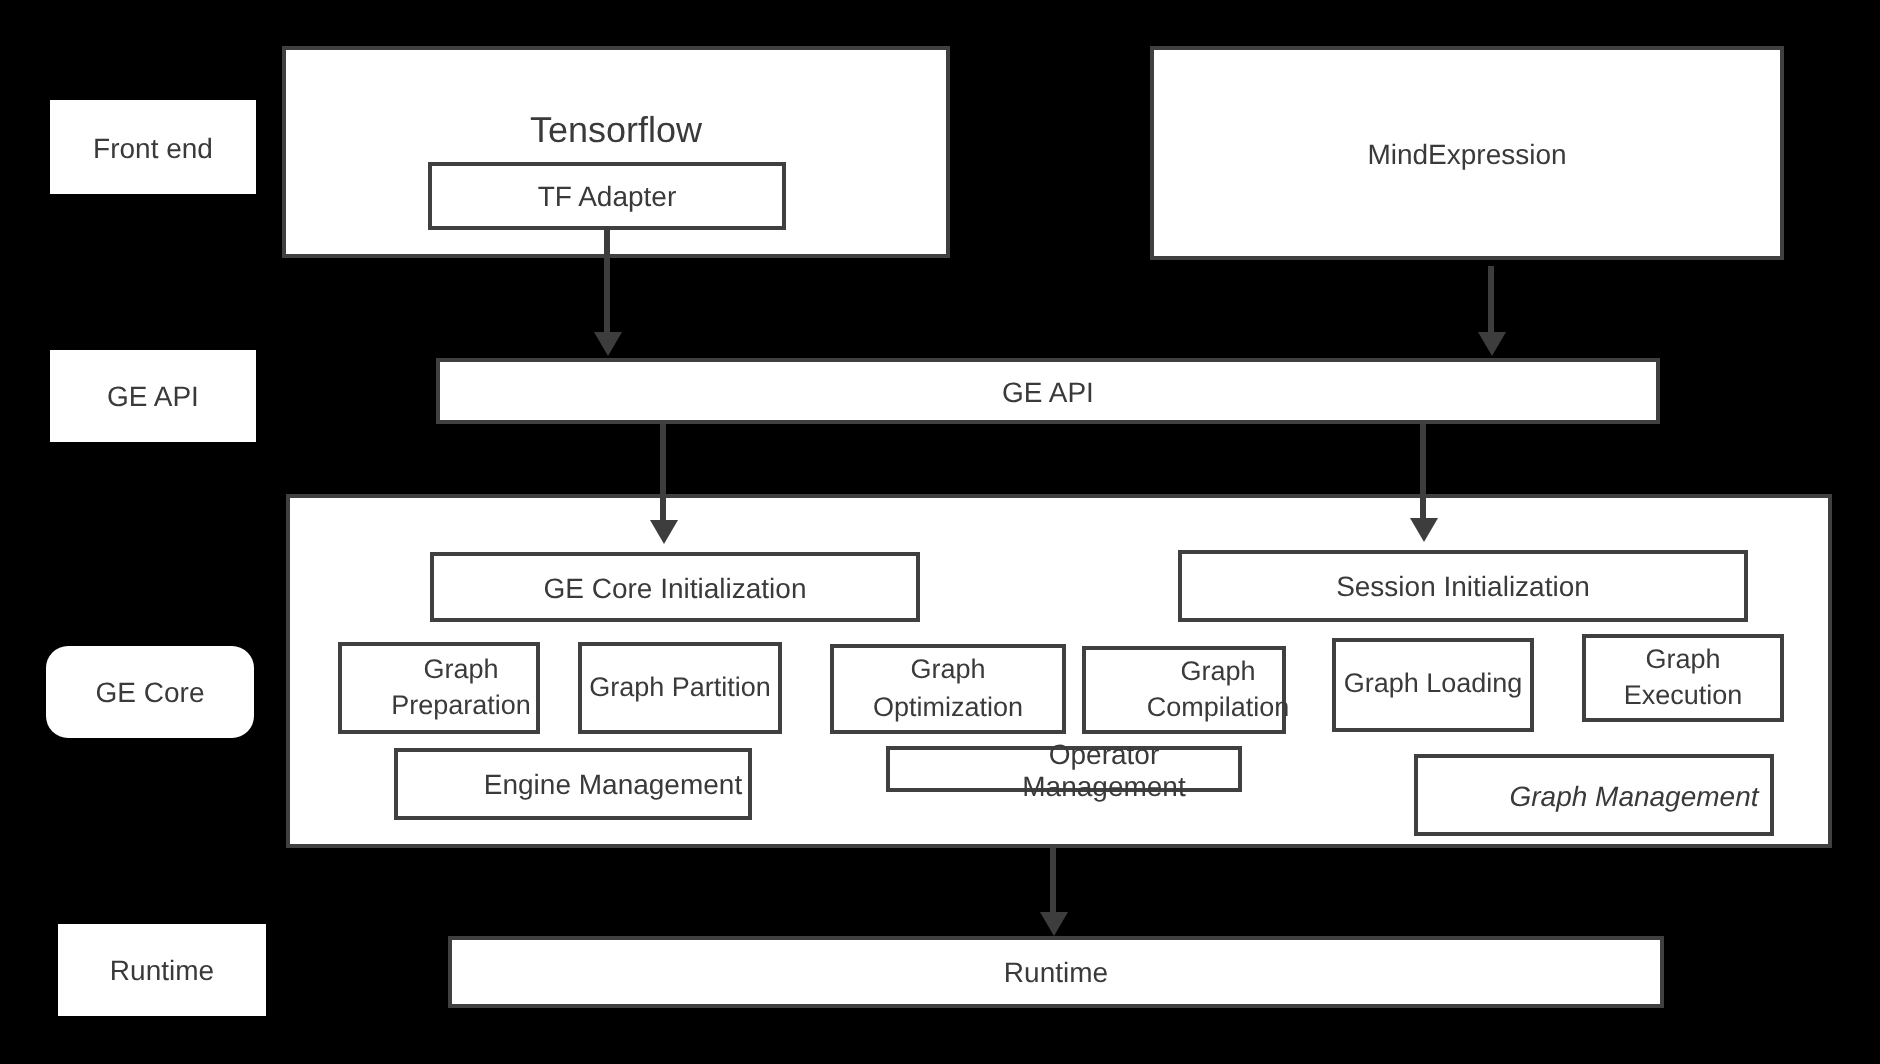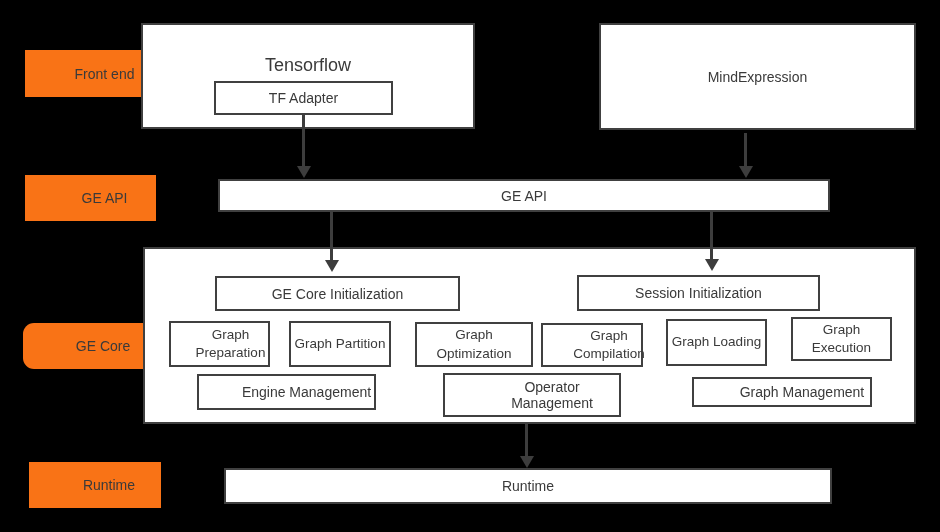--- a/index.html
+++ b/index.html
@@ -2,22 +2,22 @@
 <html><head>
 <meta charset="utf-8">
 <style>
   html,body{margin:0;padding:0;background:#000;}
   .stage{
     position:relative;width:940px;height:532px;background:#000;
     font-family:"Liberation Sans","DejaVu Sans",sans-serif;
     color:#3a3a3a;overflow:hidden;
   }
   .side-label{
-    position:absolute;background:#f97316;display:flex;align-items:center;justify-content:center;
-    font-size:14px;color:#3a3a3a;padding-left:28px;
+    position:absolute;background:#ffffff;display:flex;align-items:center;justify-content:center;
+    font-size:14px;color:#3a3a3a;
   }
   .box{
     position:absolute;background:#fff;border:2px solid #404040;box-sizing:border-box;
   }
   .center-both{display:flex;align-items:center;justify-content:center;text-align:center;}
   .box-title{position:absolute;top:30px;left:0;right:0;text-align:center;font-size:18px;}
   .bar-text{font-size:14px;}
   .module{font-size:13.5px;line-height:1.35;padding:2px;}
   .mgmt{font-size:14px;padding-left:40px;}
   .initbox{font-size:14px;}
@@ -35,40 +35,40 @@
   <div class="side-label" style="left:25px;top:50px;width:103px;height:47px;">Front end</div>
   <div class="side-label" style="left:25px;top:175px;width:103px;height:46px;">GE API</div>
   <div class="side-label" style="left:23px;top:323px;width:104px;height:46px;border-radius:11px;">GE Core</div>
   <div class="side-label" style="left:29px;top:462px;width:104px;height:46px;">Runtime</div>
 
   <div class="box" style="left:141px;top:23px;width:334px;height:106px;">
     <div class="box-title">Tensorflow</div>
     <div class="box center-both bar-text" style="left:71px;top:56px;width:179px;height:34px;">TF Adapter</div>
   </div>
 
-  <div class="box center-both bar-text" style="left:599px;top:23px;width:317px;height:107px;">MindExpression</div>
+  <div class="box center-both bar-text" style="left:575px;top:23px;width:317px;height:107px;">MindExpression</div>
 
   <div class="box center-both bar-text" style="left:218px;top:179px;width:612px;height:33px;">GE API</div>
 
   <div class="box" style="left:143px;top:247px;width:773px;height:177px;">
 
     <div class="box center-both initbox" style="left:70px;top:27px;width:245px;height:35px;">GE Core Initialization</div>
 
-    <div class="box center-both initbox" style="left:432px;top:26px;width:243px;height:36px;">Session Initialization</div>
+    <div class="box center-both initbox" style="left:444px;top:26px;width:285px;height:36px;">Session Initialization</div>
 
     <div class="box center-both module" style="left:24px;top:72px;width:101px;height:46px;padding-left:24px;">Graph Preparation</div>
     <div class="box center-both module" style="left:144px;top:72px;width:102px;height:46px;">Graph Partition</div>
     <div class="box center-both module" style="left:270px;top:73px;width:118px;height:45px;">Graph Optimization</div>
     <div class="box center-both module" style="left:396px;top:74px;width:102px;height:44px;padding-left:36px;">Graph Compilation</div>
     <div class="box center-both module" style="left:521px;top:70px;width:101px;height:47px;">Graph Loading</div>
     <div class="box center-both module" style="left:646px;top:68px;width:101px;height:44px;">Graph Execution</div>
 
     <div class="box center-both mgmt" style="left:52px;top:125px;width:179px;height:36px;">Engine Management</div>
-    <div class="box center-both mgmt" style="left:298px;top:124px;width:178px;height:44px;">Operator Management</div>
-    <div class="box center-both mgmt" style="left:547px;top:128px;width:180px;height:30px;">Graph Management</div>
+    <div class="box center-both mgmt" style="left:298px;top:124px;width:178px;height:23px;">Operator Management</div>
+    <div class="box center-both mgmt" style="left:562px;top:128px;width:180px;height:41px;font-style:italic;">Graph Management</div>
   </div>
 
   <div class="box center-both bar-text" style="left:224px;top:468px;width:608px;height:36px;">Runtime</div>
 
   <div class="arrow" style="left:302px;top:113px;height:53px;"></div>
   <div class="arrow" style="left:744px;top:133px;height:33px;"></div>
   <div class="arrow" style="left:330px;top:212px;height:48px;"></div>
   <div class="arrow" style="left:710px;top:212px;height:47px;"></div>
   <div class="arrow" style="left:525px;top:424px;height:32px;"></div>
 

